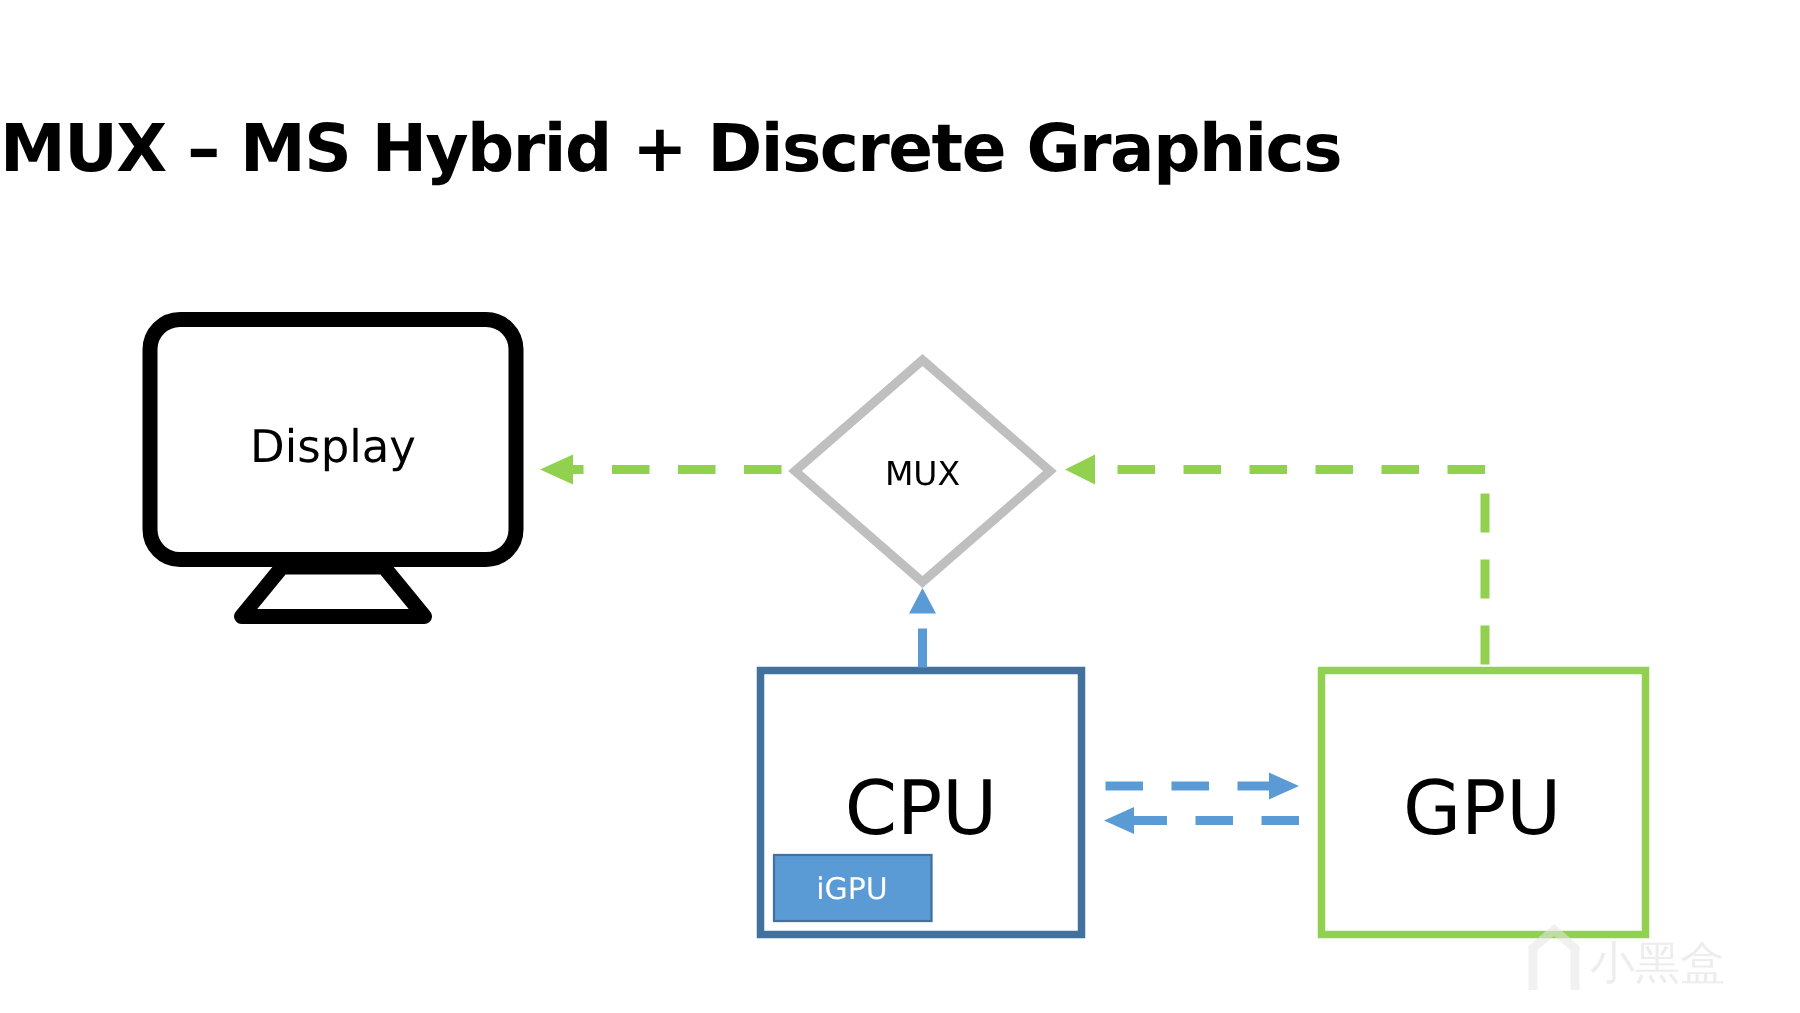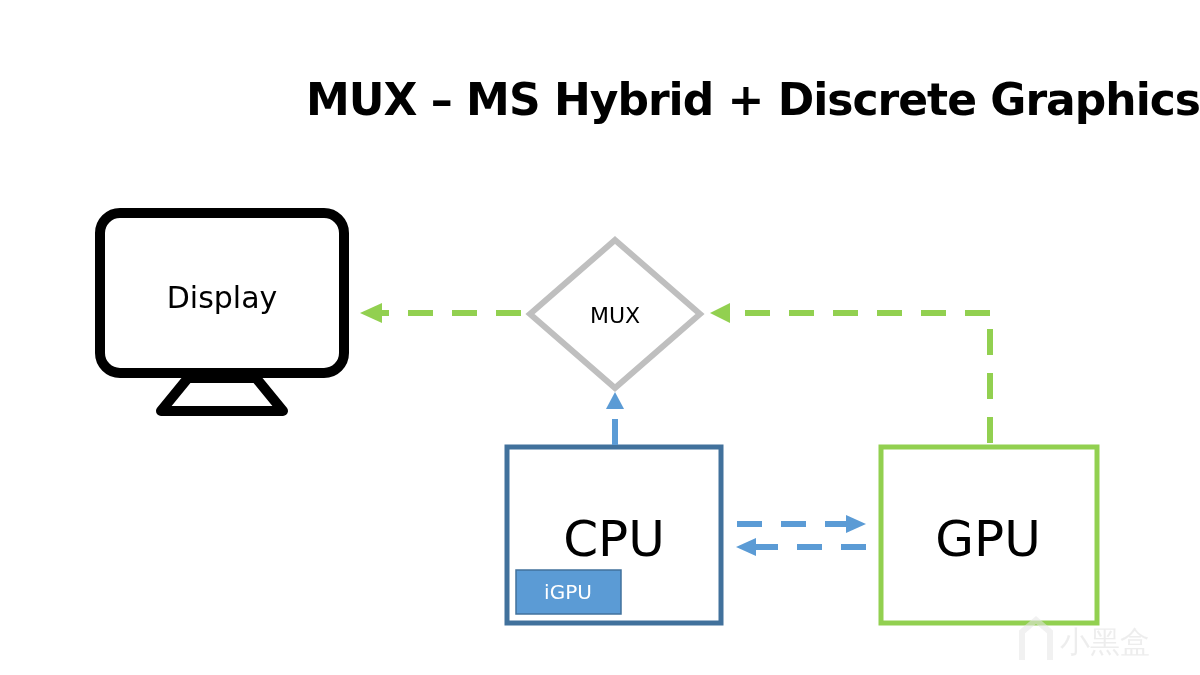--- a/index.html
+++ b/index.html
@@ -1,17 +1,17 @@
 <!DOCTYPE html>
 <html><head>
 <meta charset="utf-8">
 <style>
   html,body{margin:0;padding:0;background:#fff;}
   body{width:1200px;height:675px;position:relative;overflow:hidden;font-family:"Liberation Sans","DejaVu Sans",sans-serif;}
-  .title{position:absolute;left:0;top:74px;width:1200px;text-align:right;font-size:44px;font-weight:bold;color:#000;font-family:"DejaVu Sans",sans-serif;letter-spacing:-1px;}
+  .title{position:absolute;left:0;top:74px;width:1200px;text-align:left;font-size:44px;font-weight:bold;color:#000;font-family:"DejaVu Sans",sans-serif;letter-spacing:-1px;}
   svg{position:absolute;left:0;top:0;}
   .lbl{font-family:"DejaVu Sans",sans-serif;fill:#000;}
 </style>
 </head>
 <body>
 
 <div class="title">MUX – MS Hybrid + Discrete Graphics</div>
 
 <svg width="1200" height="675" viewBox="0 0 1200 675">
 

